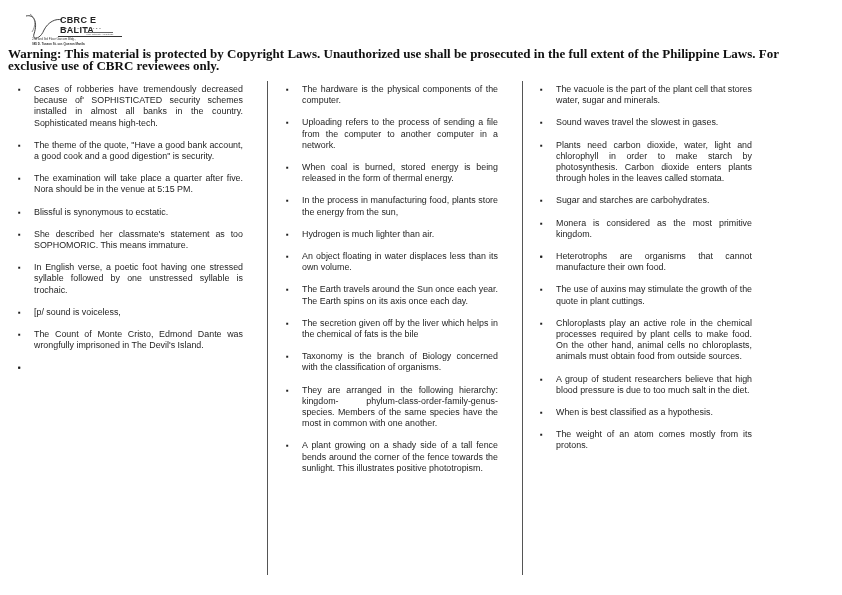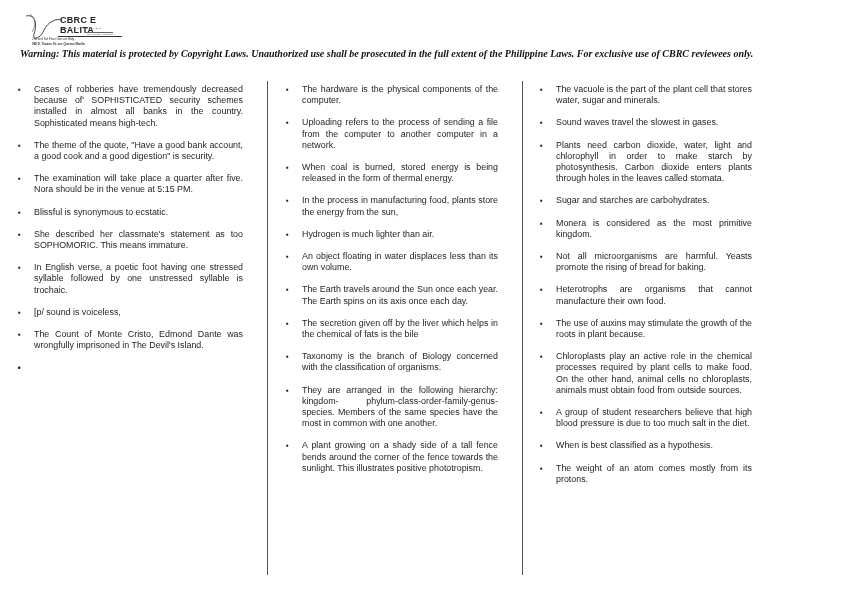--- a/index.html
+++ b/index.html
@@ -5,21 +5,21 @@
     html, body { margin: 0; padding: 0; background: #ffffff; }
     body { width: 842px; height: 595px; position: relative; overflow: hidden; color: #1a1a1a; }
     .logo { position: absolute; left: 22px; top: 12px; width: 100px; height: 36px; }
     .logo svg { position: absolute; left: 0; top: 0; }
     .logo-name { position: absolute; left: 36px; top: 3px; font-family: "Liberation Sans", sans-serif; font-weight: bold; font-size: 9px; letter-spacing: 0.3px; color: #222; border-bottom: 1px solid #333; padding: 0 2px 1px 2px; }
     .logo-sub { position: absolute; left: 40px; top: 15px; font-family: "Liberation Sans", sans-serif; font-size: 2.5px; letter-spacing: 1.5px; color: #444; }
     .logo-tag { position: absolute; left: 64px; top: 20px; font-family: "Liberation Sans", sans-serif; font-size: 2.5px; color: #555; border-top: 1px solid #666; }
     .logo-addr1, .logo-addr2 { position: absolute; left: 10px; font-family: "Liberation Sans", sans-serif; font-size: 3px; color: #333; white-space: nowrap; }
     .logo-addr1 { top: 25px; }
     .logo-addr2 { top: 30px; font-weight: bold; }
-    .warning { position: absolute; left: 20px; top: 48px; width: 800px; font-family: "Liberation Serif", serif; font-style: italic; font-weight: bold; font-size: 10px; line-height: 12px; color: #111; }
+    .warning { position: absolute; left: 8px; top: 48px; width: 800px; font-family: "Liberation Serif", serif; font-weight: bold; font-size: 13px; line-height: 12px; color: #111; }
     .col { position: absolute; top: 84px; font-family: "Liberation Sans", sans-serif; font-size: 8.9px; line-height: 11.2px; color: #1e1e1e; }
     .col ul { list-style: none; margin: 0; padding: 0; }
     .col li { position: relative; padding-left: 16px; text-align: justify; margin-bottom: 11px; }
     .col li .bullet { position: absolute; left: 0; top: 0; width: 10px; font-size: 8px; }
     .col1 { left: 18px; width: 225px; }
     .col2 { left: 286px; width: 212px; }
     .col3 { left: 540px; width: 212px; }
     .divider { position: absolute; top: 81px; height: 494px; width: 1px; background: #555; }
     .div1 { left: 267px; }
     .div2 { left: 522px; }
@@ -73,21 +73,21 @@
       <li><span class="bullet">▪</span><span>A plant growing on a shady side of a tall fence bends around the corner of the fence towards the sunlight. This illustrates positive phototropism.</span></li>
     </ul>
   </div>
 <div class="col col3">
     <ul>
       <li><span class="bullet">▪</span><span>The vacuole is the part of the plant cell that stores water, sugar and minerals.</span></li>
       <li><span class="bullet">▪</span><span>Sound waves travel the slowest in gases.</span></li>
       <li><span class="bullet">▪</span><span>Plants need carbon dioxide, water, light and chlorophyll in order to make starch by photosynthesis. Carbon dioxide enters plants through holes in the leaves called stomata.</span></li>
       <li><span class="bullet">▪</span><span>Sugar and starches are carbohydrates.</span></li>
       <li><span class="bullet">▪</span><span>Monera is considered as the most primitive kingdom.</span></li>
-      <li><span class="bullet">▪</span><span>Not all microorganisms are harmful. Yeasts promote the rising of bread for baking.</span></li>
+      <li><span class="bullet">▪</span></li>
       <li><span class="bullet">▪</span><span>Heterotrophs are organisms that cannot manufacture their own food.</span></li>
-      <li><span class="bullet">▪</span><span>The use of auxins may stimulate the growth of the roots in plant because.</span></li>
+      <li><span class="bullet">▪</span><span>The use of auxins may stimulate the growth of the quote in plant cuttings.</span></li>
       <li><span class="bullet">▪</span><span>Chloroplasts play an active role in the chemical processes required by plant cells to make food. On the other hand, animal cells no chloroplasts, animals must obtain food from outside sources.</span></li>
       <li><span class="bullet">▪</span><span>A group of student researchers believe that high blood pressure is due to too much salt in the diet.</span></li>
       <li><span class="bullet">▪</span><span>When is best classified as a hypothesis.</span></li>
       <li><span class="bullet">▪</span><span>The weight of an atom comes mostly from its protons.</span></li>
     </ul>
   </div>
 
 </body></html>

